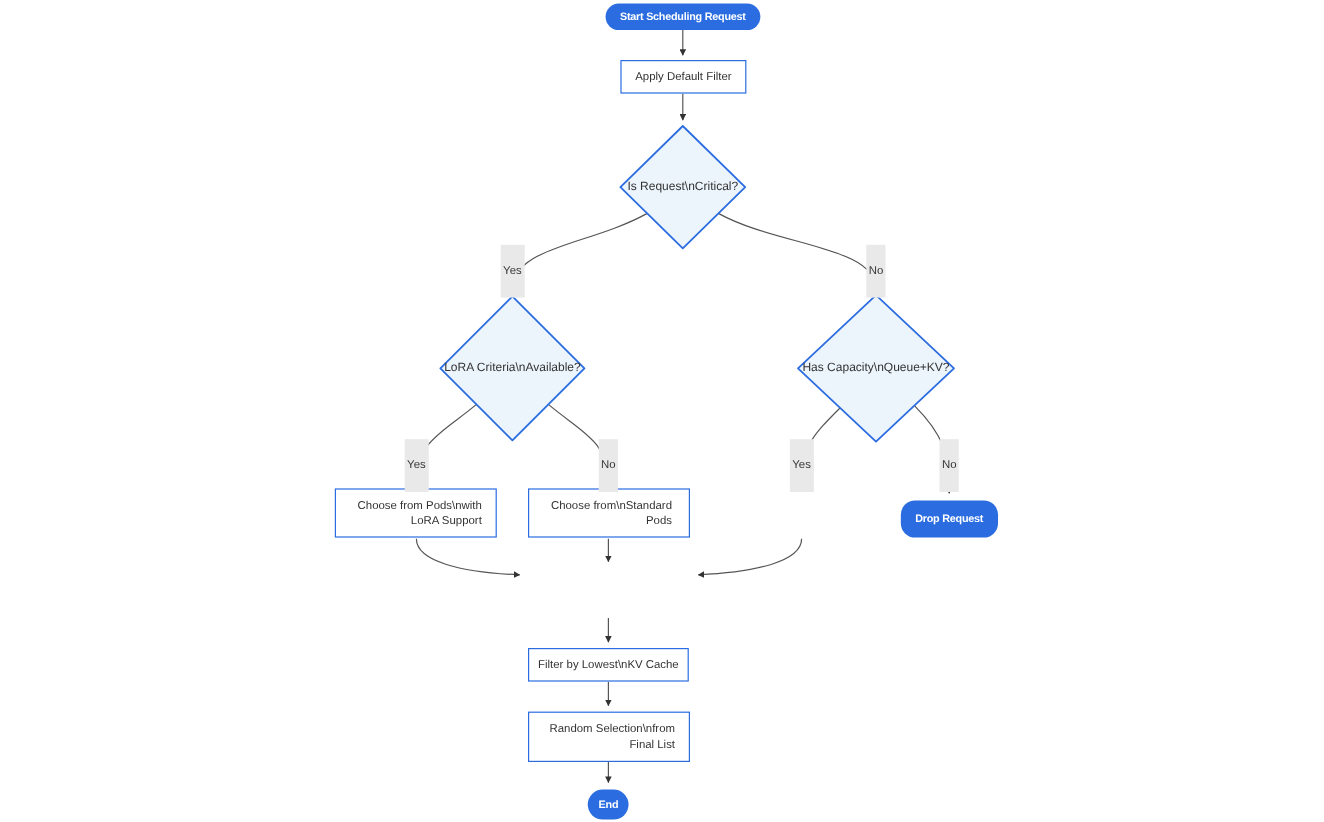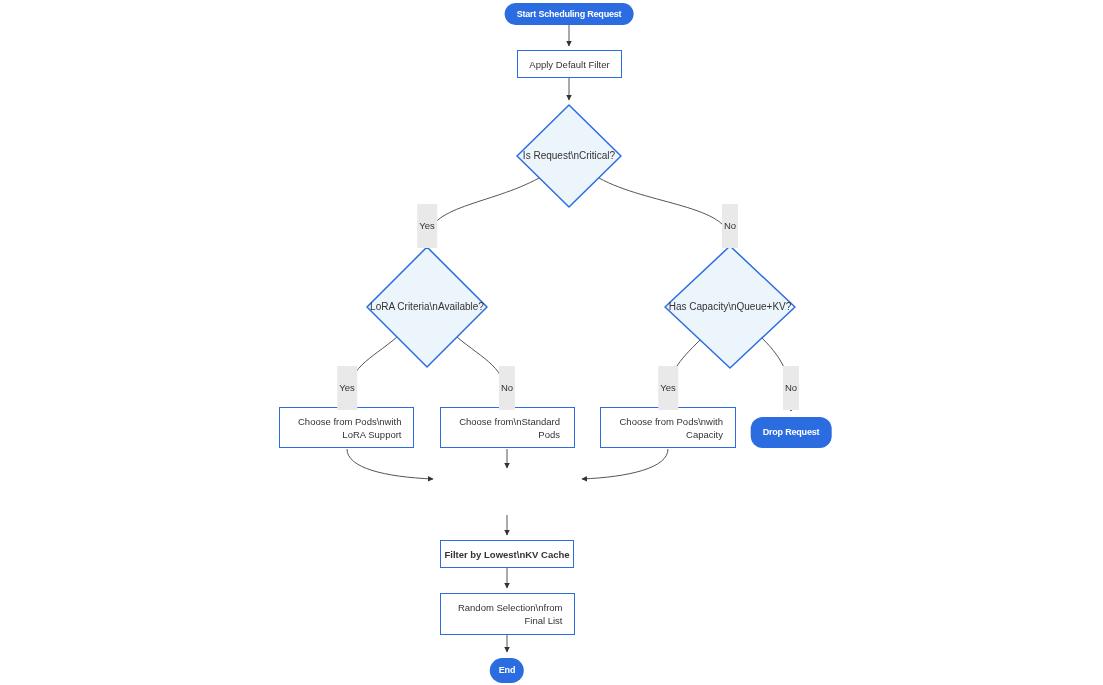--- a/index.html
+++ b/index.html
@@ -75,27 +75,24 @@
   </div>
 
   <div class="node rect-node" style="left:279px;top:407px;width:135px;height:41px;">
     <span style="max-width:110px;">Choose from Pods\nwith LoRA Support</span>
   </div>
 
   <div class="node rect-node" style="left:440px;top:407px;width:135px;height:41px;">
     <span style="max-width:105px;">Choose from\nStandard Pods</span>
   </div>
 
-  <div class="node rect-node" style="left:600px;top:407px;width:136px;height:41px;">
-    <span style="max-width:110px;">Choose from Pods\nwith Capacity</span>
-  </div>
 
 
   <div class="node rect-node" style="left:440px;top:540px;width:134px;height:28px;">
-    <span style="max-width:130px;font-weight:bold;">Filter by Lowest\nKV Cache</span>
+    <span style="max-width:130px;">Filter by Lowest\nKV Cache</span>
   </div>
 
   <div class="node rect-node" style="left:440px;top:593px;width:135px;height:42px;">
     <span style="max-width:110px;">Random Selection\nfrom Final List</span>
   </div>
 
   <div class="diamond-label" style="left:569px;top:150px;width:120px;">Is Request\nCritical?</div>
 
   <div class="diamond-label" style="left:427px;top:301px;width:130px;">LoRA Criteria\nAvailable?</div>
 

